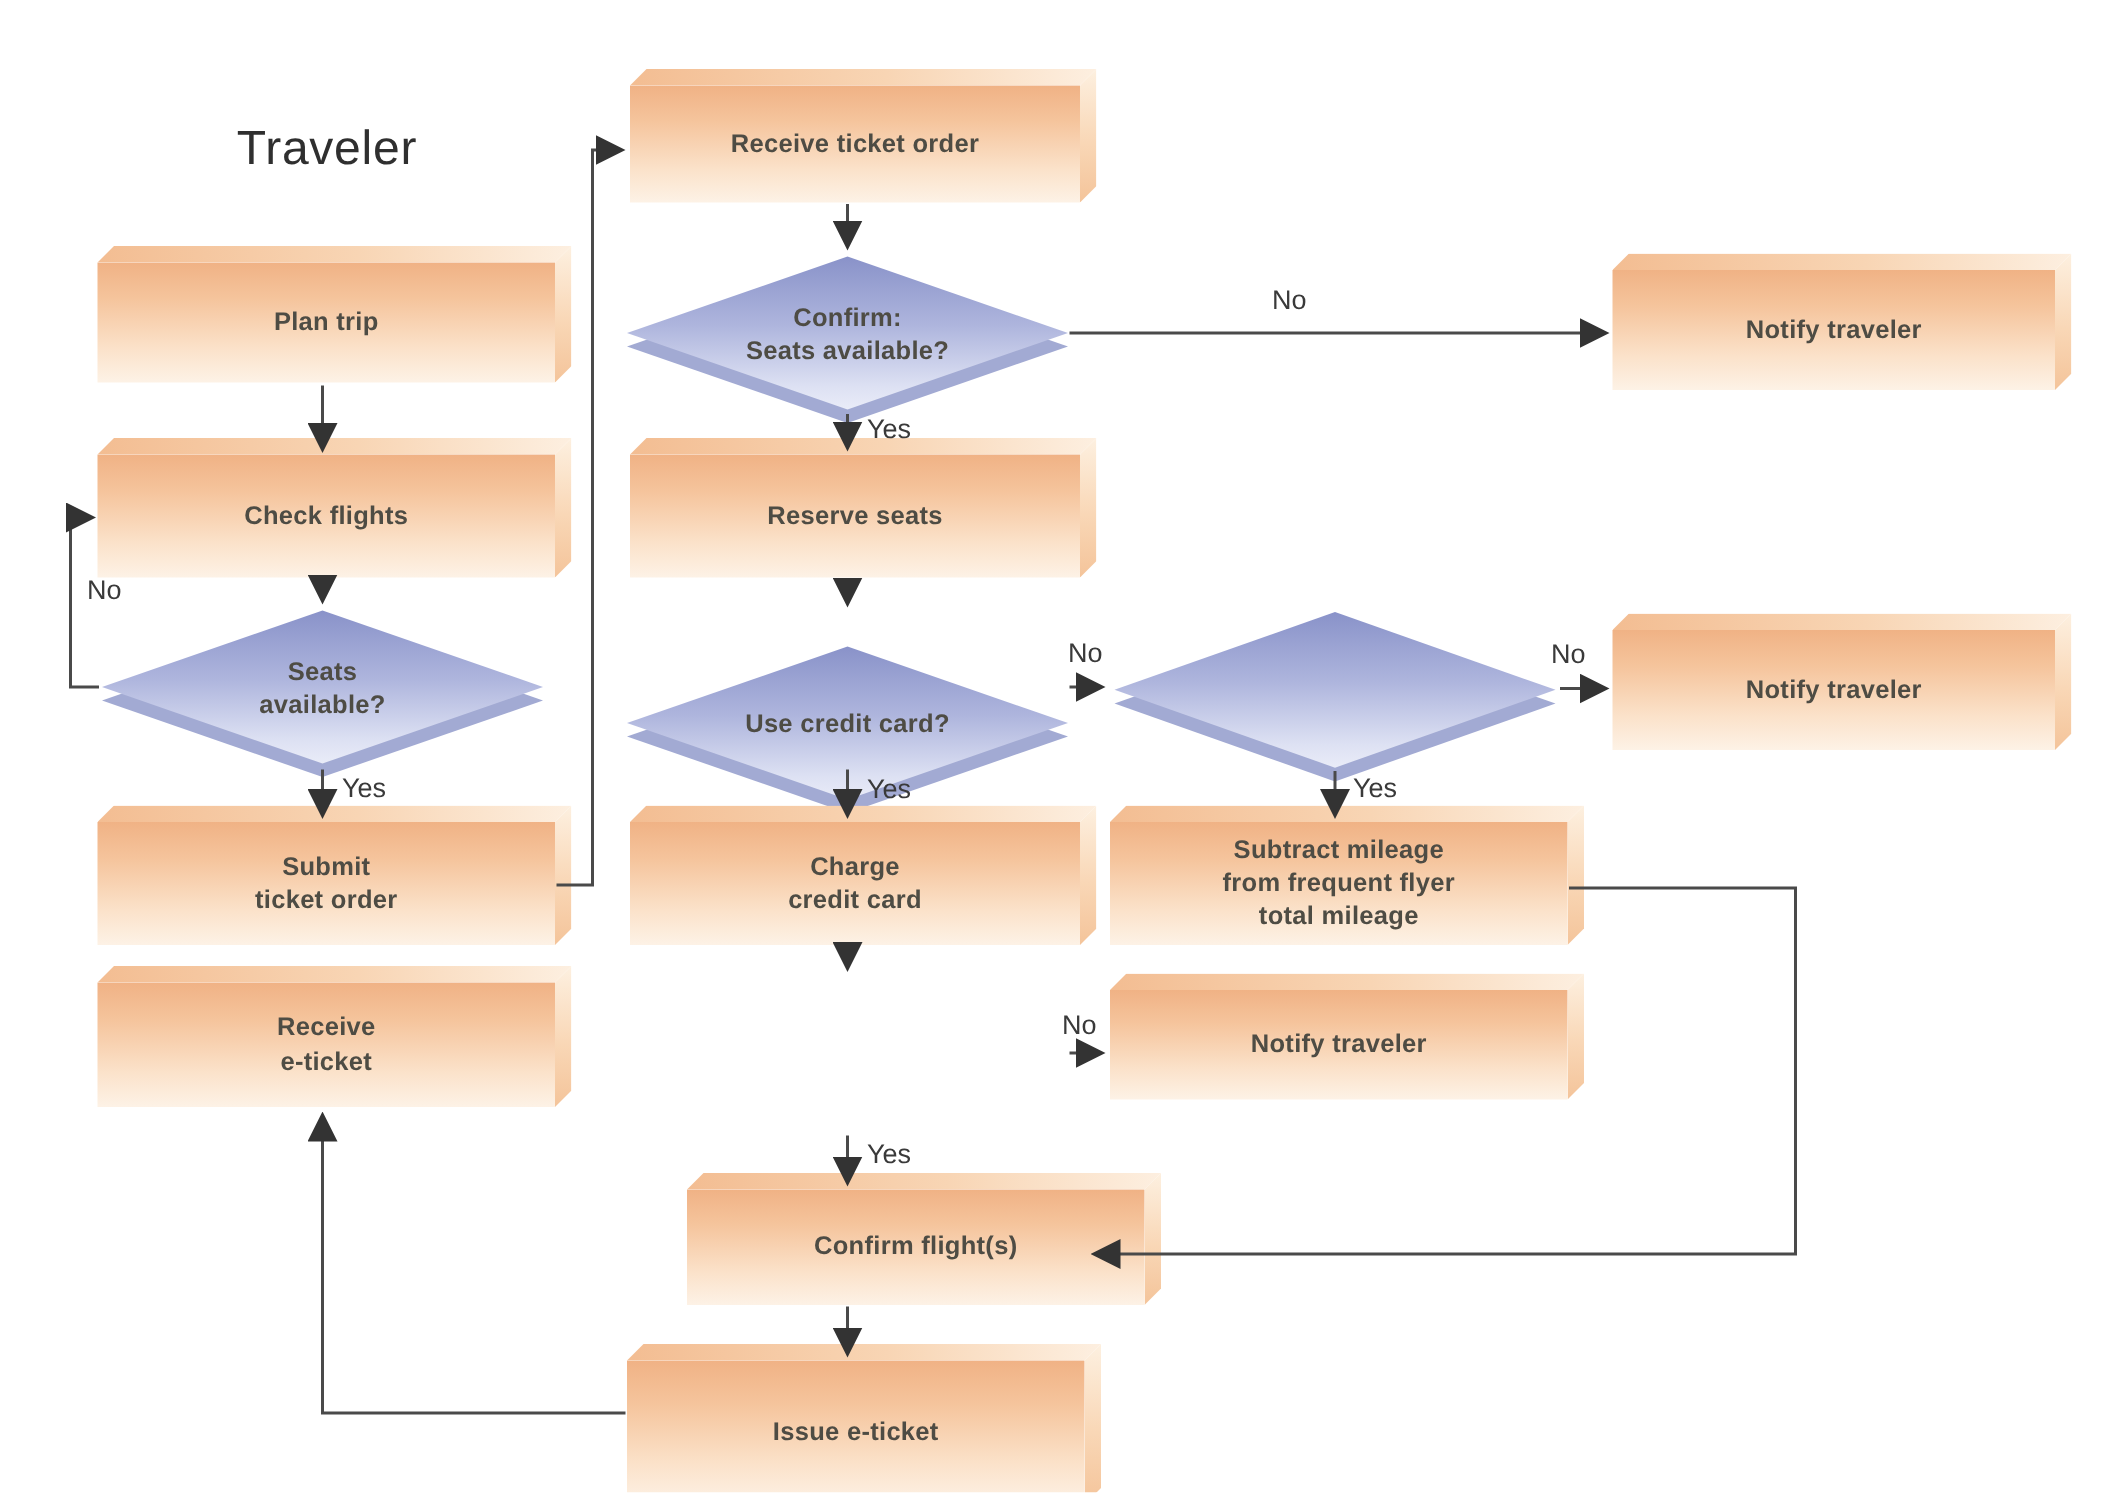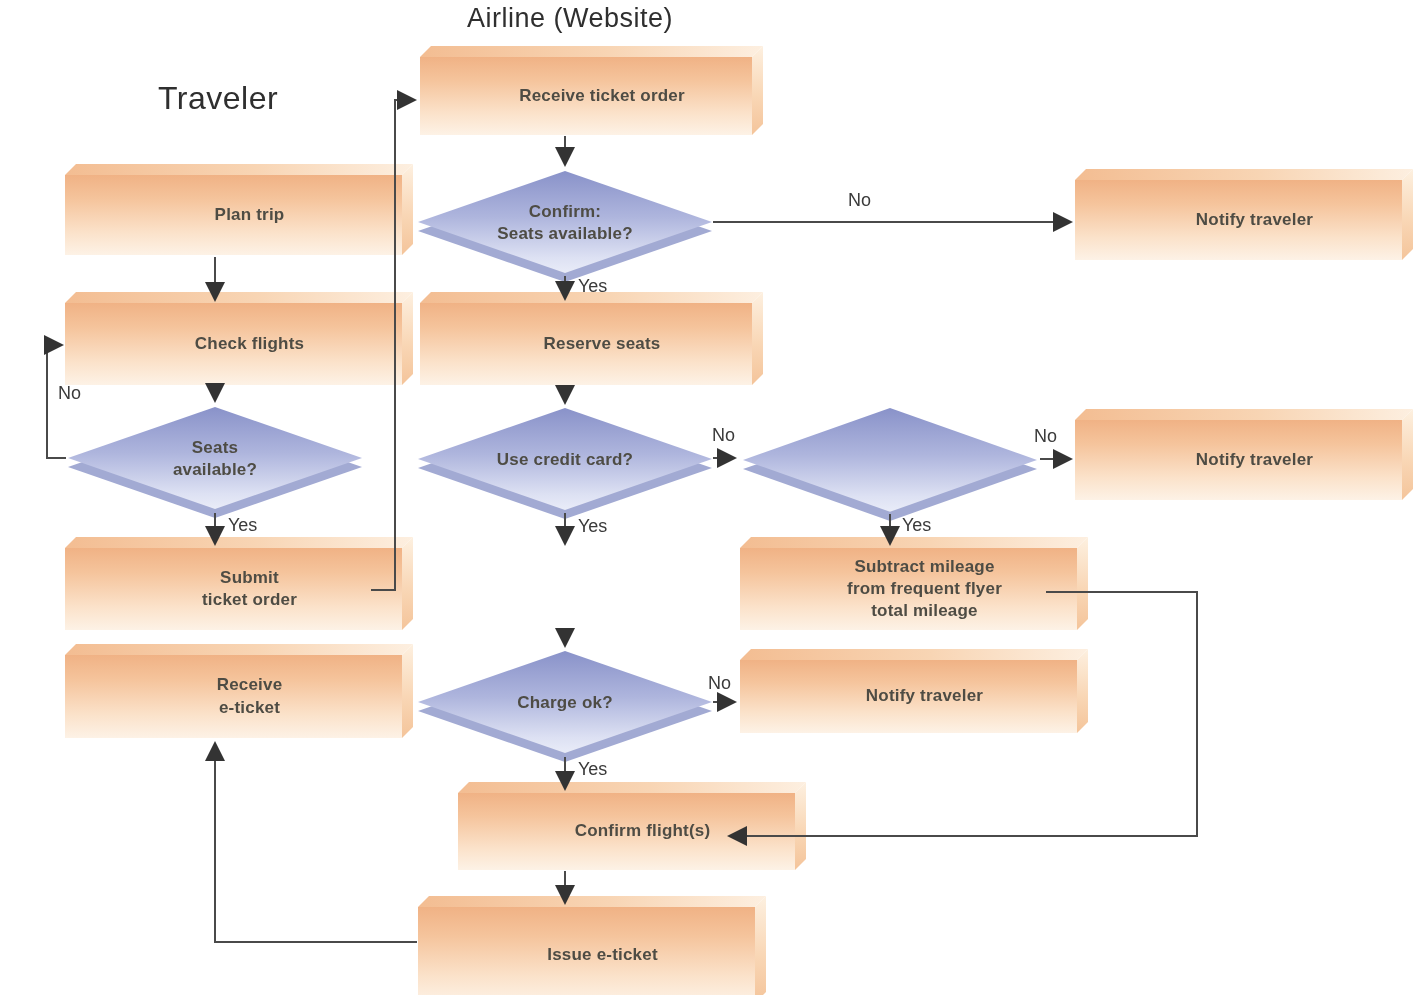--- a/index.html
+++ b/index.html
@@ -12,21 +12,21 @@
     letter-spacing:.5px;white-space:nowrap;
   }
   .lane-title{
     position:absolute;text-align:center;color:#2f2f2f;font-size:32px;font-weight:500;
     letter-spacing:.5px;white-space:nowrap;
   }
   
   .process{
     position:absolute;
     background:linear-gradient(180deg,#f0b285 0%,#f5c49c 30%,#fbe2ca 72%,#fdf2e6 100%);
-    display:flex;align-items:center;justify-content:center;padding-left:32px;
+    display:flex;align-items:center;justify-content:center;
   }
   .process::before{ 
     content:"";position:absolute;top:-11px;left:0;right:-11px;height:11px;
     background:linear-gradient(90deg,#f3bd92 0%,#f8d5b4 55%,#fdefe0 100%);
     clip-path:polygon(11px 0,100% 0,calc(100% - 11px) 100%,0 100%);
   }
   .process::after{ 
     content:"";position:absolute;top:-11px;right:-11px;width:11px;height:calc(100% + 11px);
     background:linear-gradient(180deg,#fdf0e0 0%,#f9d7b6 55%,#f4c49a 100%);
     clip-path:polygon(0 11px,100% 0,100% calc(100% - 11px),0 100%);
@@ -77,21 +77,20 @@
     <polyline points="1040,459 1070,459" marker-end="url(#ah)"></polyline>
     <polyline points="890,514 890,543" marker-end="url(#ah)"></polyline>
     <polyline points="565,631 565,645" marker-end="url(#ah)"></polyline>
     <polyline points="713,702 734,702" marker-end="url(#ah)"></polyline>
     <polyline points="565,757 565,788" marker-end="url(#ah)"></polyline>
     <polyline points="1046,592 1197,592 1197,836 730,836" marker-end="url(#ah)"></polyline>
     <polyline points="565,871 565,902" marker-end="url(#ah)"></polyline>
     <polyline points="417,942 215,942 215,744" marker-end="url(#ah)"></polyline>
   </svg>
 
-  <div class="diagram-title" style="left:400px;top:3px;width:340px;">Airline (Website)</div>
   <div class="lane-title" style="left:68px;top:80px;width:300px;">Traveler</div>
 
   <div class="process" style="left:65px;top:175px;width:305px;height:80px;">
     <span class="lbl">Plan trip</span>
   </div>
   <div class="process" style="left:65px;top:303px;width:305px;height:82px;">
     <span class="lbl">Check flights</span>
   </div>
   <div class="diamond" style="left:65px;top:404px;width:300px;height:118px;">
     <svg class="shape" viewBox="0 0 300 118" preserveAspectRatio="none">
@@ -117,33 +116,30 @@
     <svg class="shape" viewBox="0 0 300 118" preserveAspectRatio="none">
       <polygon points="3,63 150,12 297,63 150,114" fill="#a2aad3"></polygon>
       <polygon points="3,54 150,3 297,54 150,105" fill="url(#dgrad)"></polygon>
     </svg>
     <span class="lbl">Confirm:
 Seats available?</span>
   </div>
   <div class="process" style="left:420px;top:303px;width:300px;height:82px;">
     <span class="lbl">Reserve seats</span>
   </div>
-  <div class="diamond" style="left:415px;top:405px;width:300px;height:118px;justify-content:center;">
+  <div class="diamond" style="left:415px;top:428px;width:300px;height:118px;justify-content:center;">
     <svg class="shape" viewBox="0 0 300 118" preserveAspectRatio="none">
       <polygon points="3,63 150,12 297,63 150,114" fill="#a2aad3"></polygon>
       <polygon points="3,54 150,3 297,54 150,105" fill="url(#dgrad)"></polygon>
     </svg>
     <span class="lbl">Use credit card?</span>
   </div>
-  <div class="diamond" style="left:415px;top:648px;width:300px;height:118px;">
-    <svg class="shape" viewBox="0 0 300 118" preserveAspectRatio="none">
-      <polygon points="3,63 150,12 297,63 150,114" fill="#a2aad3"></polygon>
-      <polygon points="3,54 150,3 297,54 150,105" fill="url(#dgrad)"></polygon>
-    </svg>
-    <span class="lbl">Charge ok?</span>
+  <div class="process" style="left:420px;top:548px;width:300px;height:82px;">
+    <span class="lbl">Charge
+credit card</span>
   </div>
   <div class="process" style="left:418px;top:793px;width:305px;height:77px;margin-left:40px;">
     <span class="lbl">Confirm flight(s)</span>
   </div>
   <div class="process" style="left:418px;top:907px;width:305px;height:96px;">
     <span class="lbl">Issue e-ticket</span>
   </div>
 
   <div class="process" style="left:1075px;top:180px;width:295px;height:80px;">
     <span class="lbl">Notify traveler</span>

